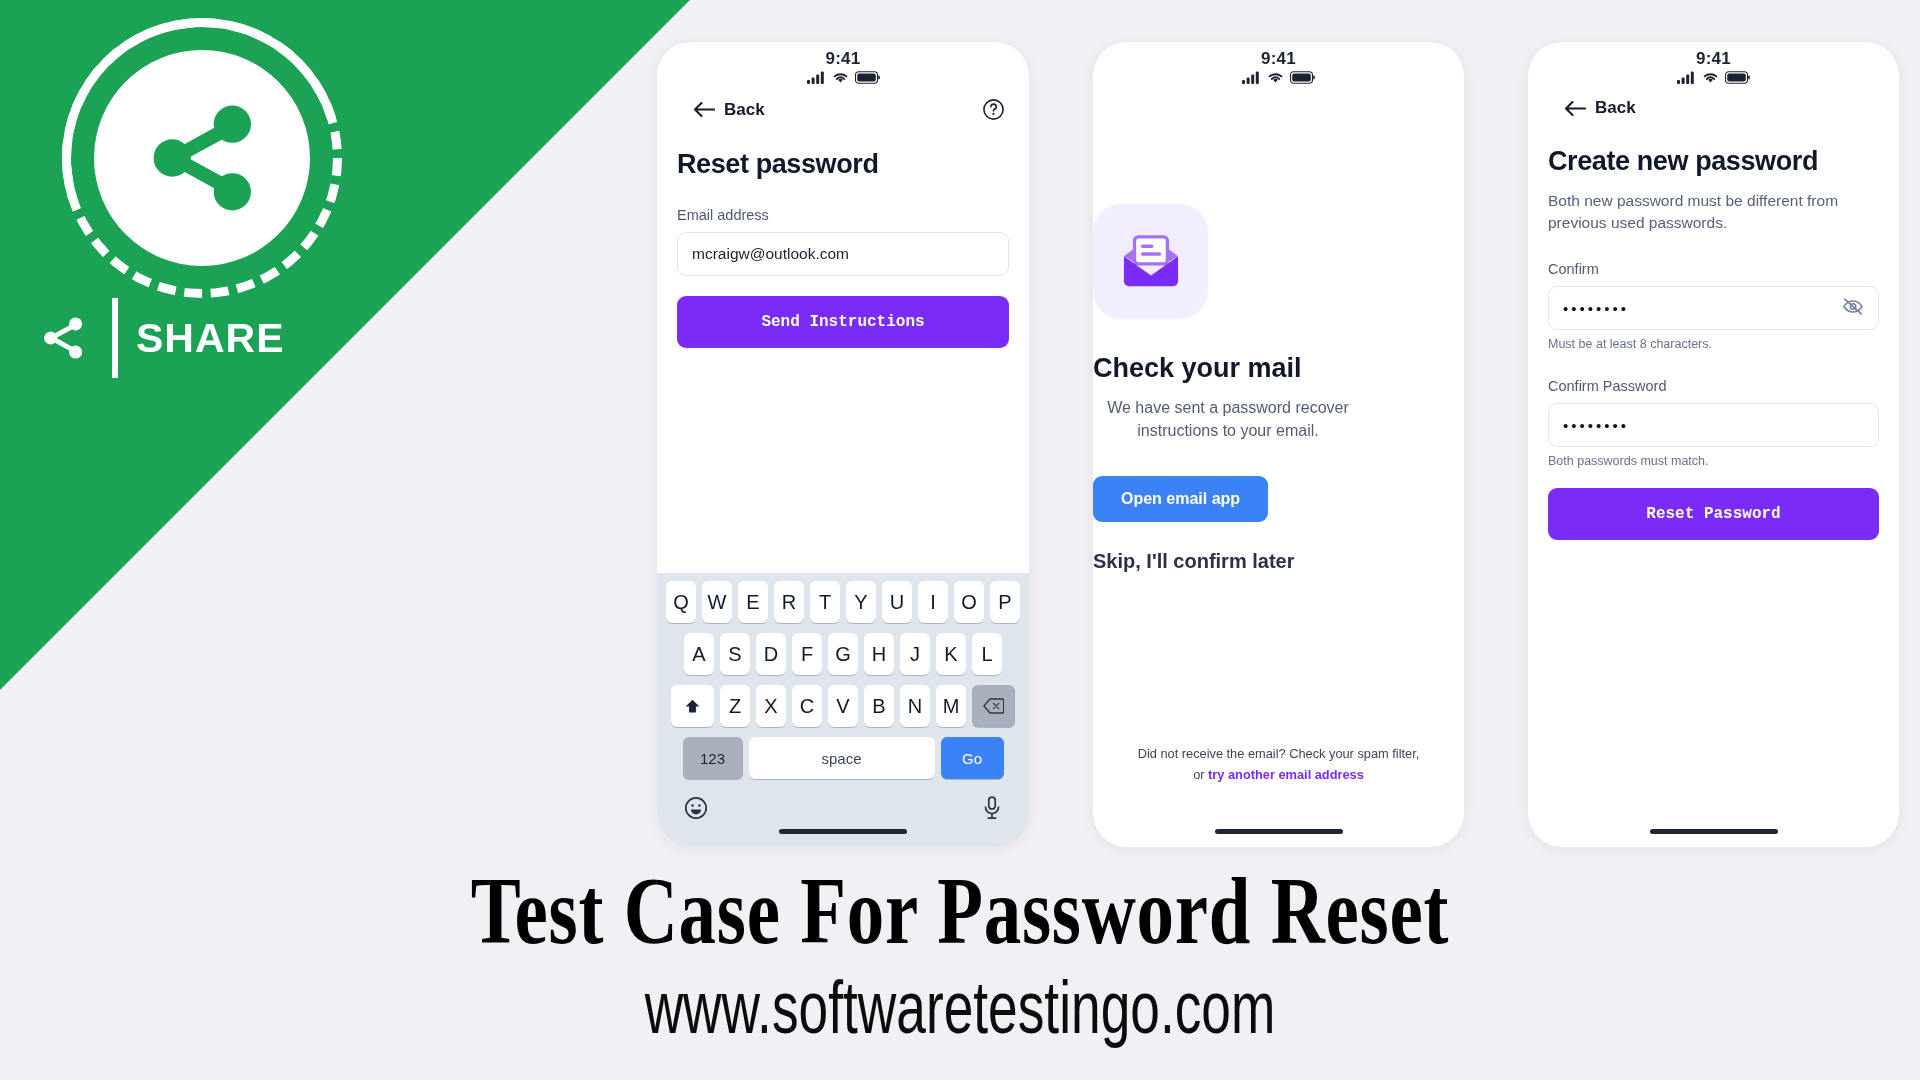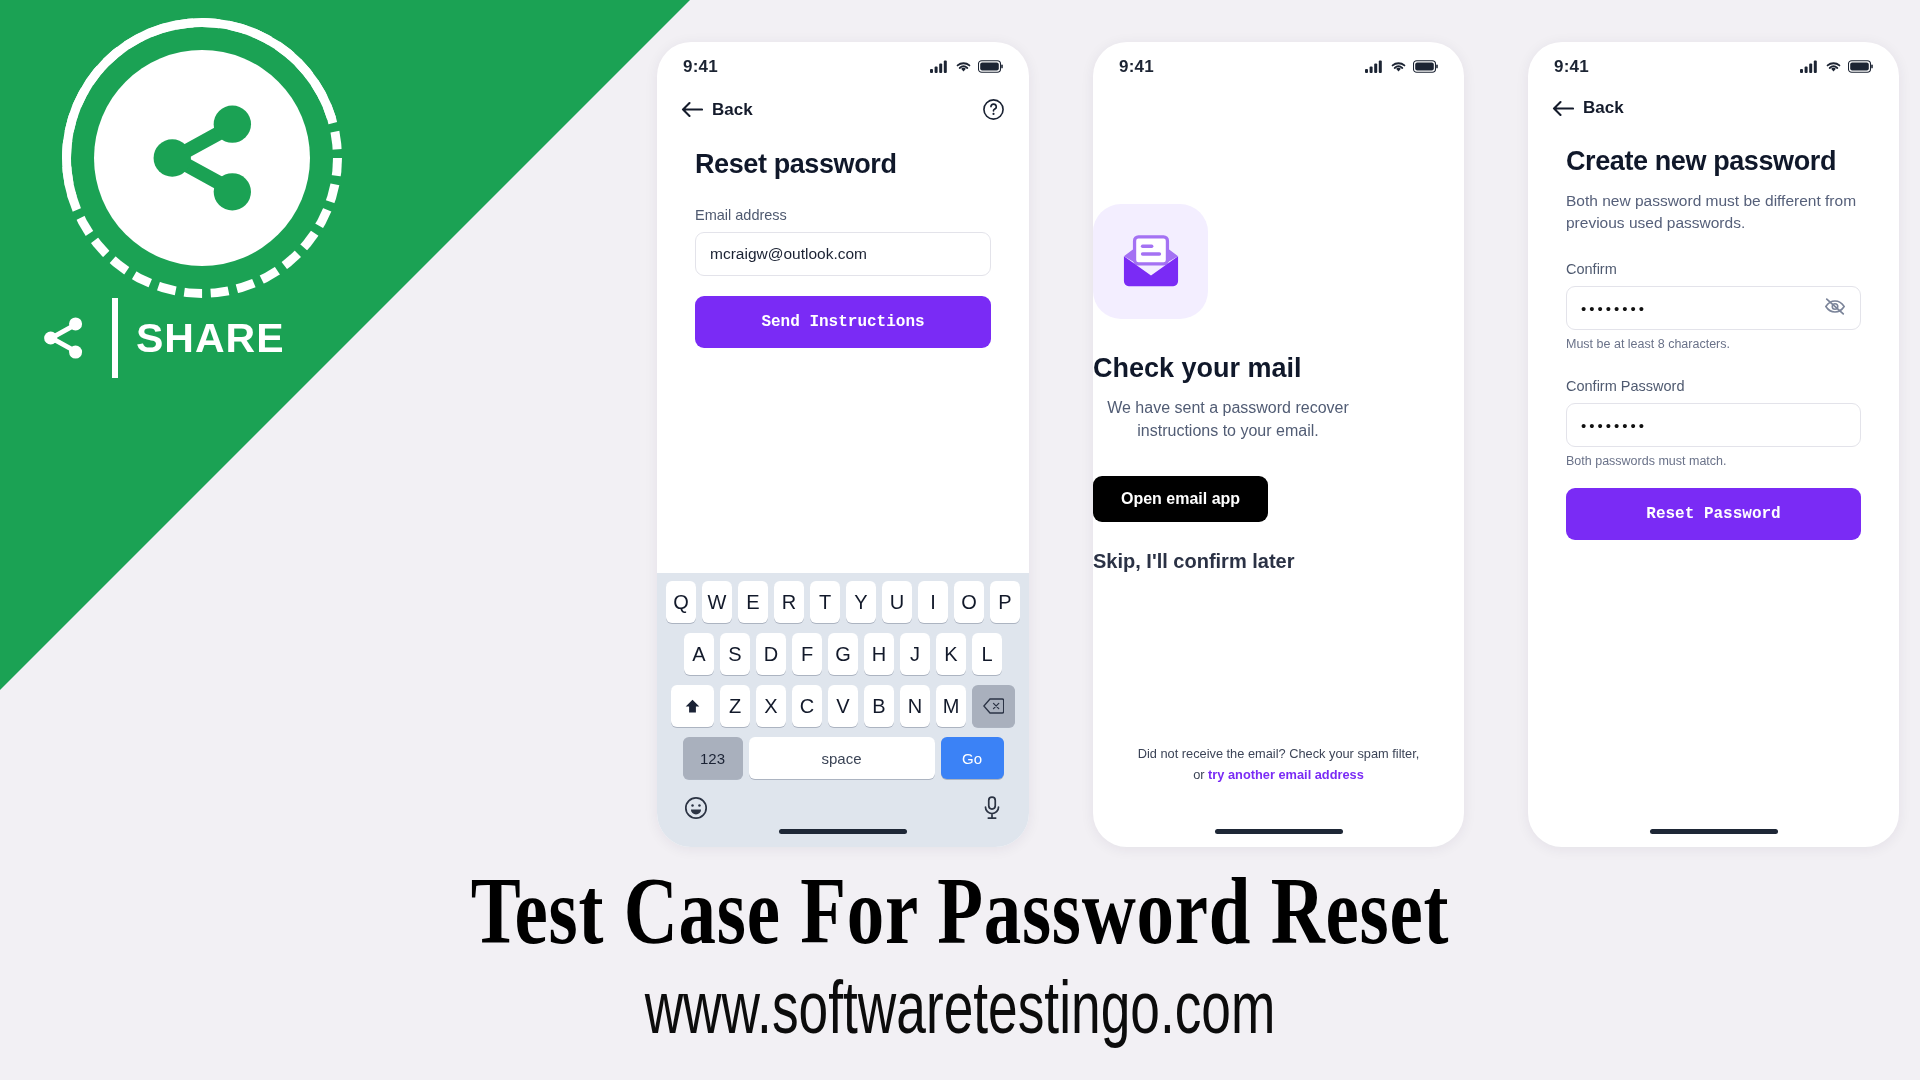--- a/index.html
+++ b/index.html
@@ -54,33 +54,33 @@
     border-radius: 34px;
     overflow: hidden;
     box-shadow: 0 2px 14px rgba(40,30,70,.07);
   }
   #phone1 { left: 657px; top: 42px; width: 372px; height: 805px; }
   #phone2 { left: 1093px; top: 42px; width: 371px; height: 805px; }
   #phone3 { left: 1528px; top: 42px; width: 371px; height: 805px; }
 
   .statusbar {
     display: flex; align-items: center; justify-content: space-between;
-    padding: 7px 26px 0 26px; height: 42px;
+    padding: 7px 26px 0 26px; height: 42px; flex-direction: column;
   }
   .sb-time { font-size: 17px; font-weight: 700; color: #1c2433; letter-spacing: .2px; }
   .sb-icons { display: flex; align-items: center; gap: 6px; }
 
   .navbar {
     display: flex; align-items: center; justify-content: space-between;
-    padding: 14px 24px 0 24px;
+    padding: 14px 24px 0 36px;
   }
   .back-btn { display: flex; align-items: center; gap: 9px; cursor: pointer; }
   .back-label { font-size: 17px; font-weight: 700; color: #141b2b; }
 
-  .screen-body { padding: 0 38px; }
+  .screen-body { padding: 0 20px; }
   .title {
     font-size: 27px; font-weight: 700; color: #10182a;
     letter-spacing: -.4px; margin-top: 28px;
   }
   .subtitle {
     font-size: 15.5px; line-height: 1.43; color: #56607a;
     margin-top: 13px; max-width: 330px;
   }
   .field-label { font-size: 14.5px; color: #4f5a70; margin-top: 27px; }
   .input {
@@ -134,21 +134,21 @@
   .mail-tile {
     width: 115px; height: 115px; border-radius: 28px; background: #f3eeff;
     display: flex; align-items: center; justify-content: center;
   }
   .p2-title { font-size: 27px; font-weight: 700; color: #10182a; margin-top: 34px; }
   .p2-sub {
     font-size: 16px; line-height: 1.45; color: #515c74;
     text-align: center; margin-top: 12px; max-width: 270px;
   }
   .btn-pill {
-    margin-top: 34px; background: #000000; color: #fff; border: none;
+    margin-top: 34px; background: #3b82f6; color: #fff; border: none;
     border-radius: 9px; height: 46px; padding: 0 28px;
     font-size: 16px; font-weight: 700; cursor: pointer;
     font-family: "Liberation Sans", sans-serif;
   }
   .skip-link {
     margin-top: 28px; font-size: 20px; font-weight: 700;
     color: #2b3245; cursor: pointer;
   }
   .p2-footer {
     position: absolute; left: 0; right: 0; bottom: 62px;

